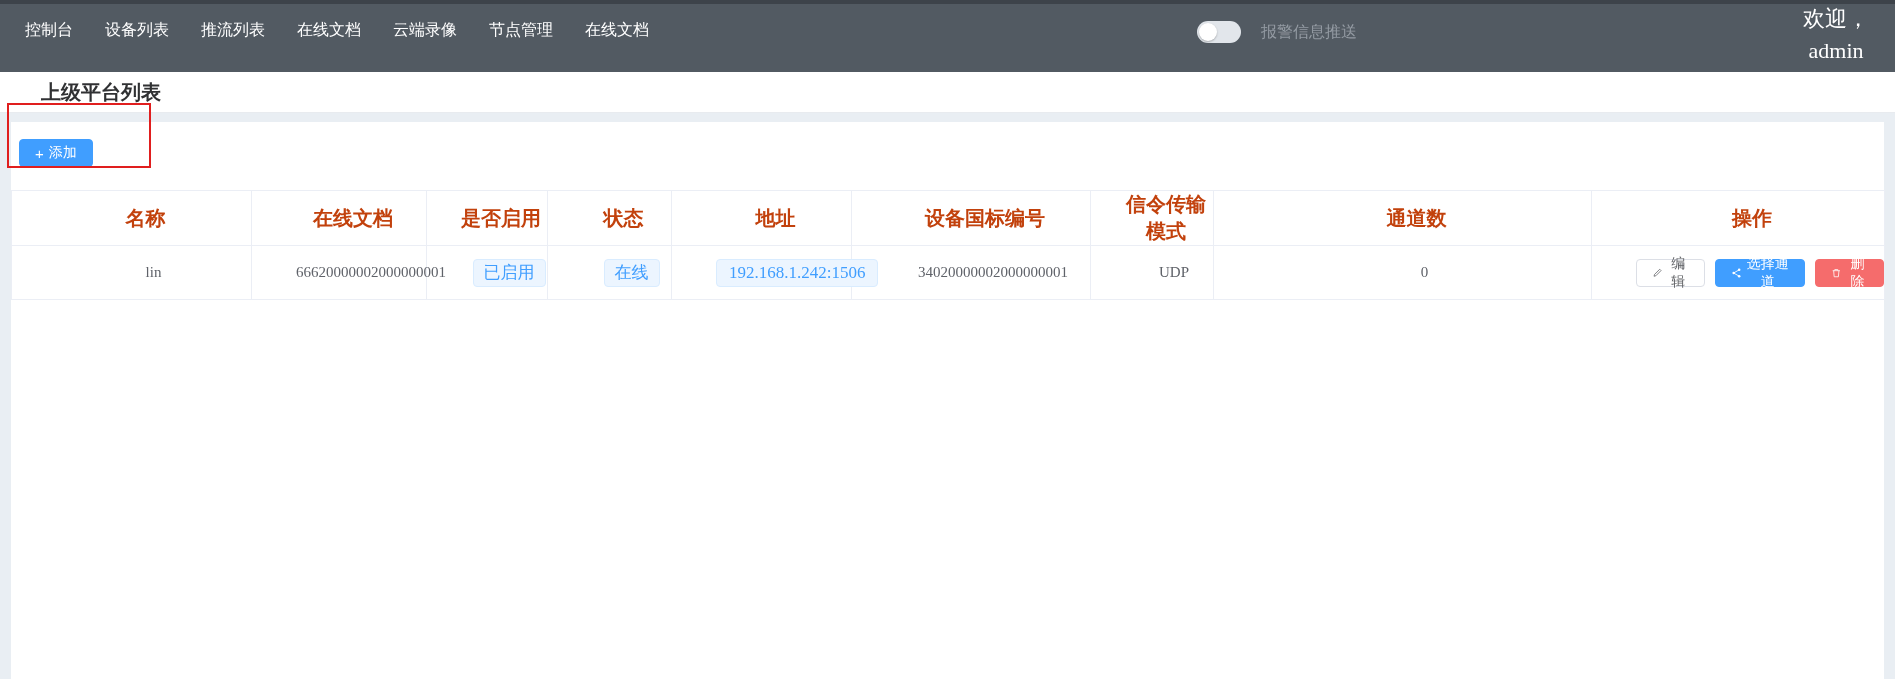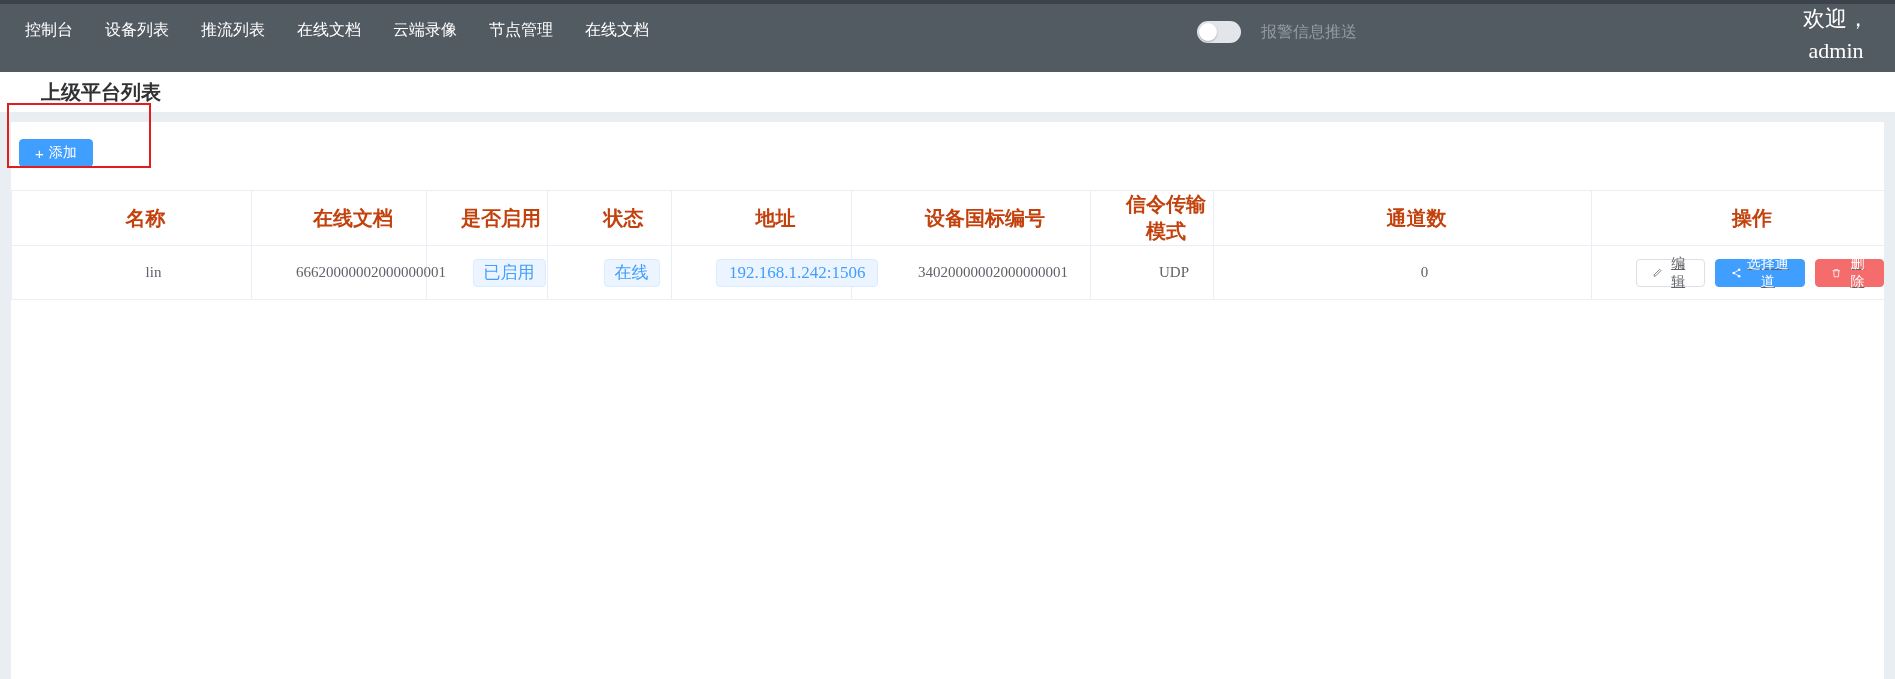--- a/index.html
+++ b/index.html
@@ -46,21 +46,21 @@
   table.data { width:1873px; table-layout:fixed; border-collapse:collapse; }
   table.data th, table.data td { border:1px solid #ebeef5; text-align:center; vertical-align:middle; }
   table.data th { height:50px; font-size:20px; font-weight:600; color:#c2410c; background:#ffffff;padding-left:28px; }
   table.data td { height:54px; font-size:15px; color:#5f6269;padding-left:44px; }
   .serif { font-family:"Liberation Serif", serif; }
 
   .tag { display:inline-block; height:28px; line-height:26px; padding:0 10px; border-radius:4px;
          background:#ecf5ff; border:1px solid #d9ecff; color:#409eff; font-size:17px; }
   .tag.addr { font-family:"Liberation Serif", serif; padding:0 12px; }
 
-  .actions { display:flex; justify-content:space-between; align-items:center; gap:10px;text-decoration:underline; }
+  .actions { display:flex; justify-content:space-between; align-items:center; gap:10px; }
 
   
   .annotation { position:absolute; left:7px; top:103px; width:144px; height:65px;
                 border:2px solid #e01e1e; pointer-events:none; z-index:50; }
 
   svg { display:block; }
 </style>
 </head>
 <body>
 

